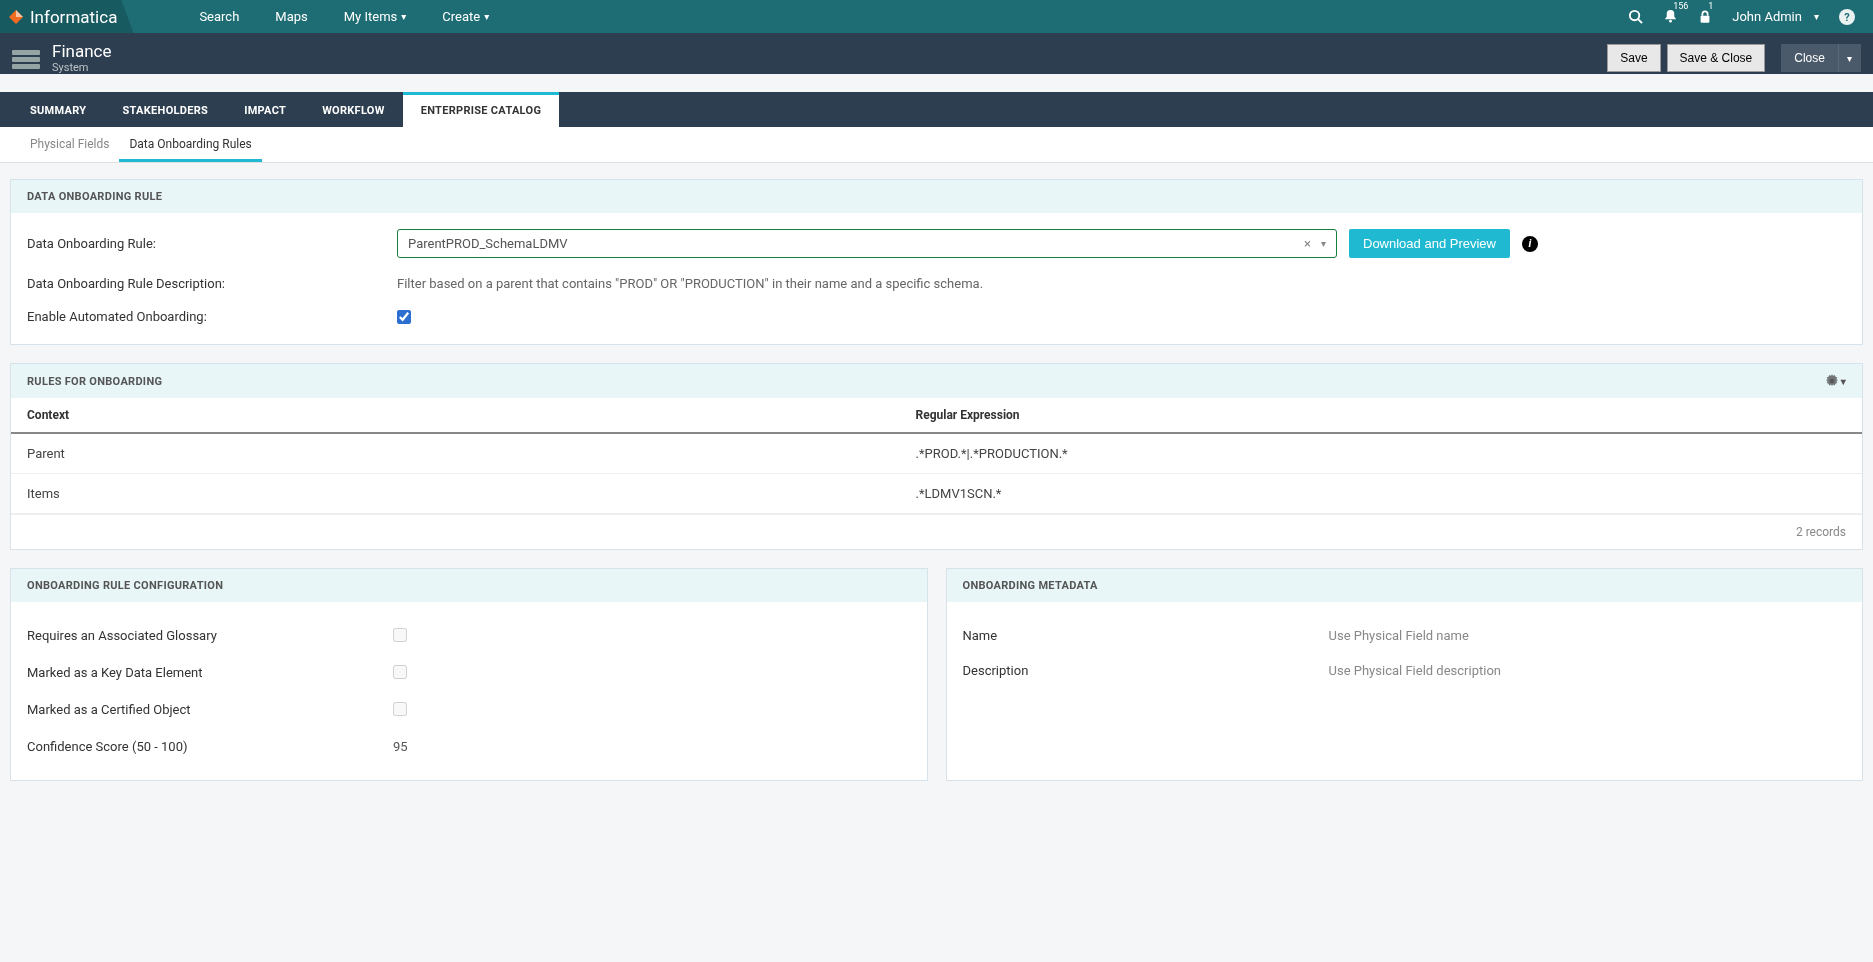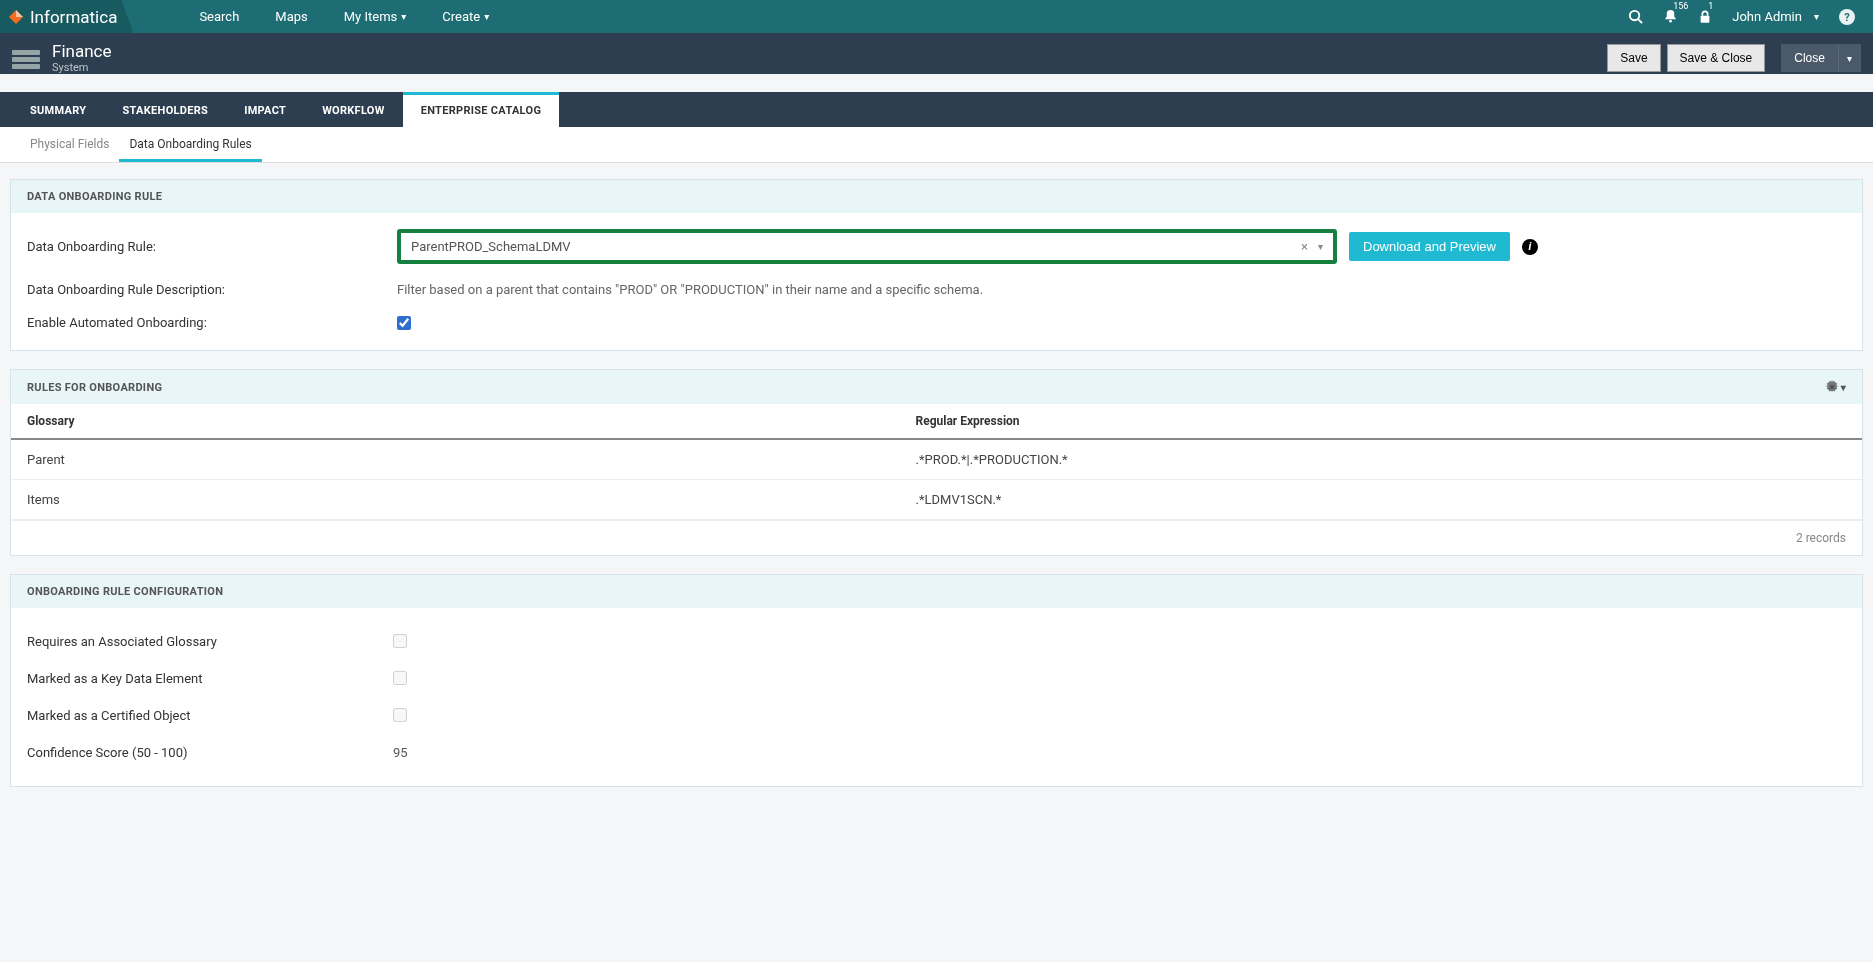--- a/index.html
+++ b/index.html
@@ -33,21 +33,21 @@
 .subtab.active { color:#333; border-bottom:3px solid #1fbad1; }
 .content { padding:16px 10px; }
 .panel { border:1px solid #d8e2ea; margin-bottom:18px; background:#fff; }
 .panel-hdr { background:#e8f6f8; padding:10px 16px; font-size:11px; font-weight:700; color:#555; letter-spacing:0.3px; display:flex; align-items:center; }
 .panel-hdr .hdr-actions { margin-left:auto; display:flex; gap:4px; align-items:center; }
 .panel-body { padding:16px; }
 .form-row { display:flex; align-items:center; margin-bottom:18px; }
 .form-row:last-child { margin-bottom:4px; }
 .form-label { width:370px; font-size:13px; color:#333; }
 .form-field { flex:1; display:flex; align-items:center; gap:12px; }
-.select { flex:1; max-width:940px; border:4px solid #15803d; border-radius:3px; padding:6px 10px; display:flex; align-items:center; font-size:13px; color:#555; }
+.select { flex:1; max-width:940px; border:1px solid #15803d; border-radius:3px; padding:6px 10px; display:flex; align-items:center; font-size:13px; color:#555; }
 .select .sel-actions { margin-left:auto; display:flex; gap:10px; align-items:center; color:#888; }
 .btn-primary { background:#1fbad1; color:#fff; border:none; padding:7px 14px; font-size:13px; cursor:pointer; border-radius:2px; }
 .info-circle { width:16px; height:16px; border-radius:50%; background:#000; color:#fff; display:inline-flex; align-items:center; justify-content:center; font-size:11px; font-weight:700; font-style:italic; }
 .desc-text { font-size:13px; color:#666; }
 .chk { width:14px; height:14px; cursor:pointer; }
 .chk.checked { accent-color:#2c6fd1; }
 .table { width:100%; border-collapse:collapse; }
 .table th { text-align:left; padding:10px 16px; font-size:12px; font-weight:700; border-bottom:2px solid #888; color:#333; }
 .table td { padding:12px 16px; font-size:13px; border-bottom:1px solid #eee; color:#444; }
 .table-footer { text-align:right; padding:10px 16px; font-size:12px; color:#888; border-top:1px solid #eee; }
@@ -200,21 +200,21 @@
               <circle cx="8" cy="8" r="2.5" fill="#555"></circle>
               <path d="M8 0l1 2 2-1 1 2 2 1-1 2 2 1-2 1 1 2-2 1-1 2-2-1-1 2-1-2-2 1-1-2-2-1 1-2-2-1 2-1-1-2 2-1 1-2 2 1z" fill="#555" opacity="0.8"></path>
             </svg>
           <span style="font-size:10px;color:#555;">▾</span>
         </div>
       </div>
     </div>
     <table class="table">
       <thead>
         <tr>
-          <th style="width:48%;">Glossary</th>
+          <th style="width:48%;">Context</th>
           <th>Regular Expression</th>
         </tr>
       </thead>
       <tbody>
         <tr>
           <td>Parent</td>
           <td>.*PROD.*|.*PRODUCTION.*</td>
         </tr>
         <tr>
           <td>Items</td>
@@ -243,15 +243,30 @@
           <div class="config-label">Marked as a Certified Object</div>
           <div class="config-val"><input type="checkbox" class="chk" disabled="" style=""></div>
         </div>
         <div class="config-row">
           <div class="config-label">Confidence Score (50 - 100)</div>
           <div class="config-val">95</div>
         </div>
       </div>
     </div>
 
+    <div class="panel">
+      <div class="panel-hdr">
+        <span>ONBOARDING METADATA</span>
+      </div>
+      <div class="panel-body">
+        <div class="config-row">
+          <div class="config-label">Name</div>
+          <div class="config-val" style="color:#888;">Use Physical Field name</div>
+        </div>
+        <div class="config-row">
+          <div class="config-label">Description</div>
+          <div class="config-val" style="color:#888;">Use Physical Field description</div>
+        </div>
+      </div>
+    </div>
   </div>
 
 </div>
 
 </body></html>

